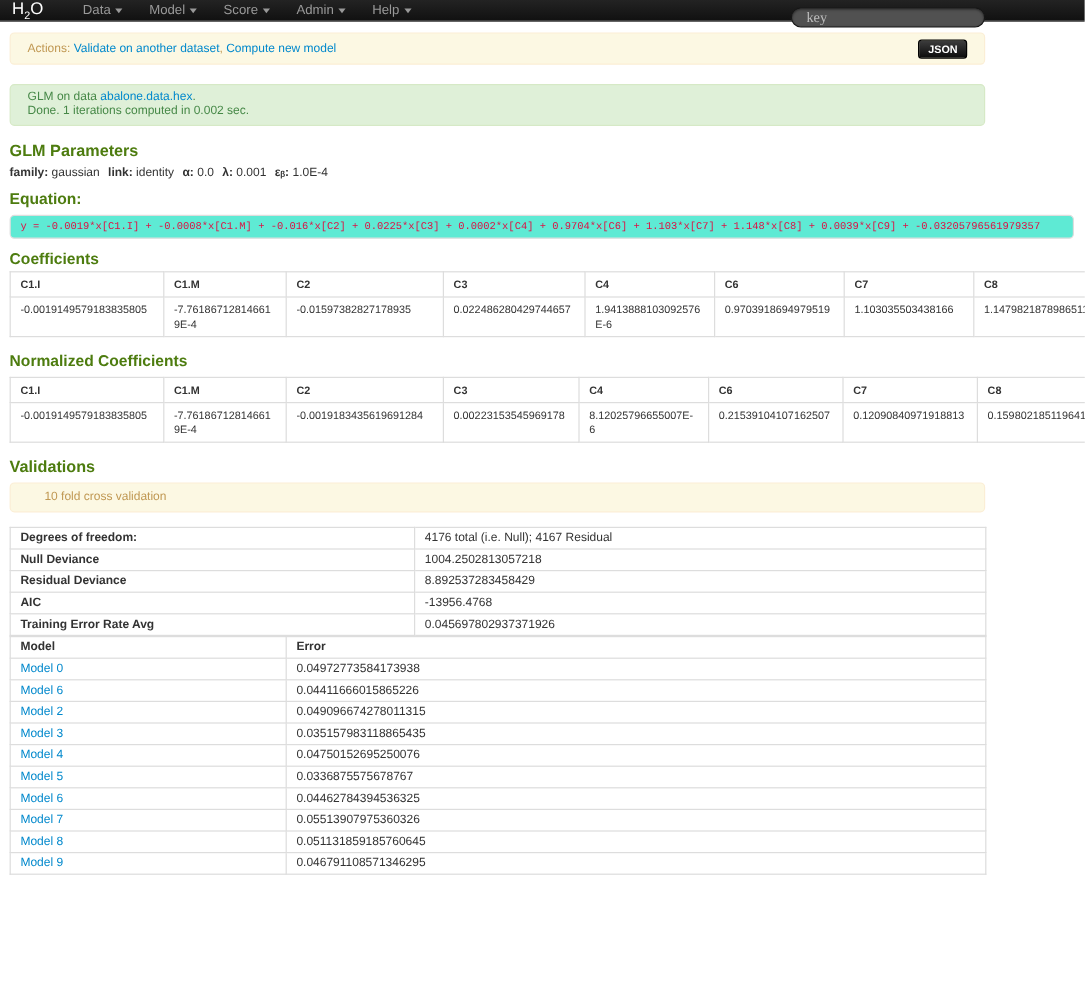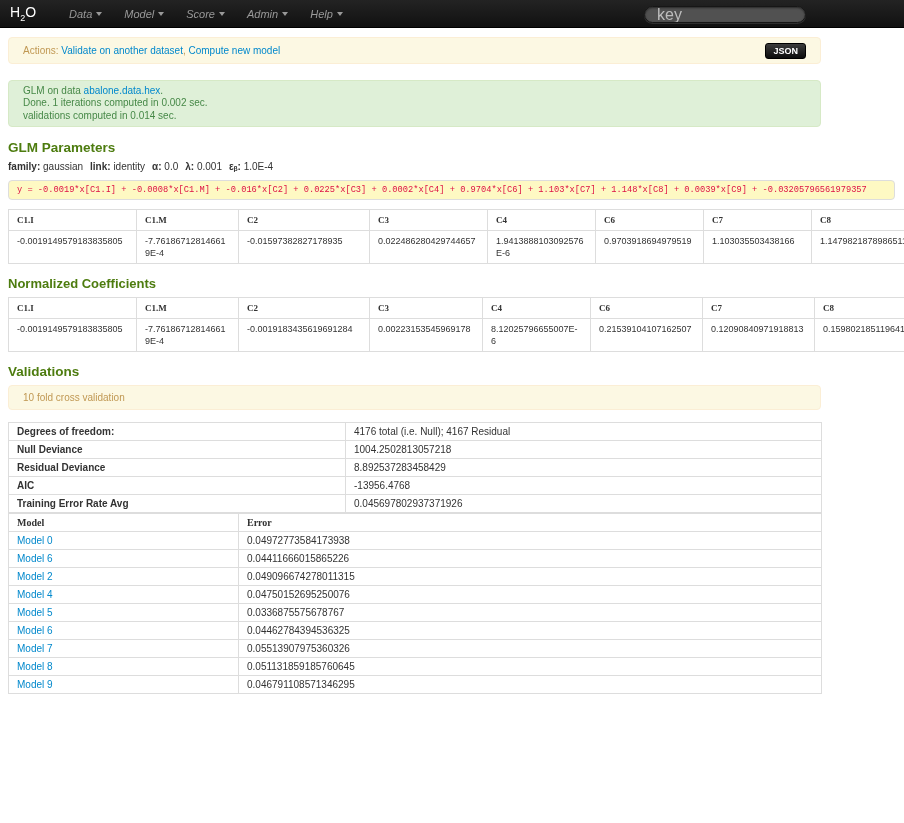--- a/index.html
+++ b/index.html
@@ -6,46 +6,46 @@
   html, body { margin:0; padding:0; }
   body {
     width:904px; height:823px; overflow:hidden;
     background:#ffffff; color:#333333;
     font-family:"Liberation Sans","DejaVu Sans",sans-serif;
     font-size:10px;
   }
 
   
   .navbar {
-    height:28px; width:904px;
+    height:18px; width:904px;
     background:linear-gradient(#232323,#111111);
     border-bottom:1px solid #000;
     display:flex; align-items:center;
     padding:0 10px; position:relative;
   }
   .brand { color:#ffffff; font-size:14px; margin-right:22px; cursor:pointer; }
   .brand sub { font-size:9px; }
-  .nav-menus { display:flex; align-items:flex-start; height:100%;font-style:italic; }
+  .nav-menus { display:flex; align-items:flex-start; height:100%; }
   .nav-item {
     color:#999999; font-size:11px; text-decoration:none;
     padding:0 11px; display:flex; align-items:center; height:100%;
     cursor:pointer;
   }
   .caret {
     display:inline-block; width:0; height:0; margin-left:4px;
     border-left:3px solid transparent; border-right:3px solid transparent;
     border-top:4px solid #999999;
   }
   .search-query {
-    position:absolute; right:98px; top:6px;
+    position:absolute; right:83px; top:6px;
     width:162px; height:17px;
     background:#515151; border:1px solid #161616; border-radius:14px;
     box-shadow:inset 0 1px 2px rgba(0,0,0,.5), 0 1px 0 rgba(255,255,255,.12);
-    color:#e6e6e6; font-size:16px; padding:1px 12px; outline:none;
-    font-family:Liberation Sans, sans-serif;
+    color:#e6e6e6; font-size:12px; padding:1px 12px; outline:none;
+    font-family:Liberation Serif, serif;
   }
   .search-query::placeholder { color:#bdbdbd; }
 
   
   .content { padding:9px 0 0 8px; }
 
   .alert {
     border-radius:4px; margin-bottom:13px; width:813px;
     border:1px solid transparent;
   }
@@ -69,43 +69,43 @@
   }
 
   .section-heading { font-weight:bold; font-size:13px; color:#4d7c0f; margin:0 0 6px; }
   #glm-params-heading, #validations-heading { font-size:13.5px; }
 
   .params-line { margin-bottom:8px; font-size:10px; }
   .param { margin-right:7px;text-align:right; }
 
   .equation {
     width:887px; margin:0 0 9px;
-    background:#fef9c3; border:1px solid #ddd; border-radius:4px;
+    background:#5eead4; border:1px solid #ddd; border-radius:4px;
     padding:4px 8px;
     font-family:"Liberation Mono","DejaVu Sans Mono",monospace;
     font-size:8.7px; color:#dd1144;
     white-space:nowrap; overflow:hidden;
   }
 
   table { border-collapse:collapse; background:#fff; }
   th, td {
     border:1px solid #dddddd; text-align:left;
     padding:3px 8px; line-height:11px; font-size:10px;
     vertical-align:top;
   }
-  th { font-weight:bold;font-family:Liberation Serif, serif; }
+  th { font-weight:bold; }
 
   .coef-table { table-layout:fixed; width:1103px; margin-bottom:12px; }
   .coef-table th, .coef-table td {
     font-size:9px; overflow-wrap:break-word; word-wrap:break-word;
     padding:4px 8px; line-height:12px;
   }
   .coef-heading { margin-bottom:3px; }
 
-  .note { margin-bottom:12px; padding:6px 14px; }
+  .note { margin-bottom:12px; padding:6px 28px; }
 
   .stats-table { width:813px; table-layout:fixed; }
   .stat-label { font-weight:bold; }
 
   .models-table { width:813px; table-layout:fixed; }
 </style>
 </head>
 <body>
 
 <header class="navbar">
@@ -144,30 +144,31 @@
 
   <div class="alert alert-warning actions-bar">
     <button type="button" class="json-btn">JSON</button>
     <span>Actions:</span>
     <a class="link">Validate on another dataset</a><span>, </span><a class="link">Compute new model</a>
   </div>
 
   <div class="alert alert-success">
     <div><span>GLM on data </span><a class="link">abalone.data.hex</a><span>.</span></div>
     <div>Done. 1 iterations computed in 0.002 sec.</div>
-    <div>validations computed in 0.014 sec.</div>
   </div>
 
   <div id="glm-params-heading" class="section-heading">GLM Parameters</div>
   <div class="params-line">
     
   <span class="param"><b>family:</b> <span>gaussian</span></span><span class="param"><b>link:</b> <span>identity</span></span><span class="param"><b>α:</b> <span>0.0</span></span><span class="param"><b>λ:</b> <span>0.001</span></span><span class="param"><b>εᵦ:</b> <span>1.0E-4</span></span></div>
 
+  <div class="section-heading">Equation:</div>
   <pre class="equation">y = -0.0019*x[C1.I] + -0.0008*x[C1.M] + -0.016*x[C2] + 0.0225*x[C3] + 0.0002*x[C4] + 0.9704*x[C6] + 1.103*x[C7] + 1.148*x[C8] + 0.0039*x[C9] + -0.03205796561979357</pre>
 
+  <div class="section-heading coef-heading">Coefficients</div>
   <table class="coef-table">
     <colgroup>
       <col style="width:128px">
         <col style="width:102px">
         <col style="width:131px">
         <col style="width:118px">
       <col style="width:108px">
         <col style="width:108px">
         <col style="width:108px">
         <col style="width:300px">
@@ -298,20 +299,24 @@
         <tr>
           <td><a class="link">Model 6</a></td>
           <td>0.04411666015865226</td>
         </tr>
 
         <tr>
           <td><a class="link">Model 2</a></td>
           <td>0.049096674278011315</td>
         </tr>
 
+        <tr>
+          <td><a class="link">Model 3</a></td>
+          <td>0.035157983118865435</td>
+        </tr>
 
         <tr>
           <td><a class="link">Model 4</a></td>
           <td>0.04750152695250076</td>
         </tr>
 
         <tr>
           <td><a class="link">Model 5</a></td>
           <td>0.0336875575678767</td>
         </tr>

